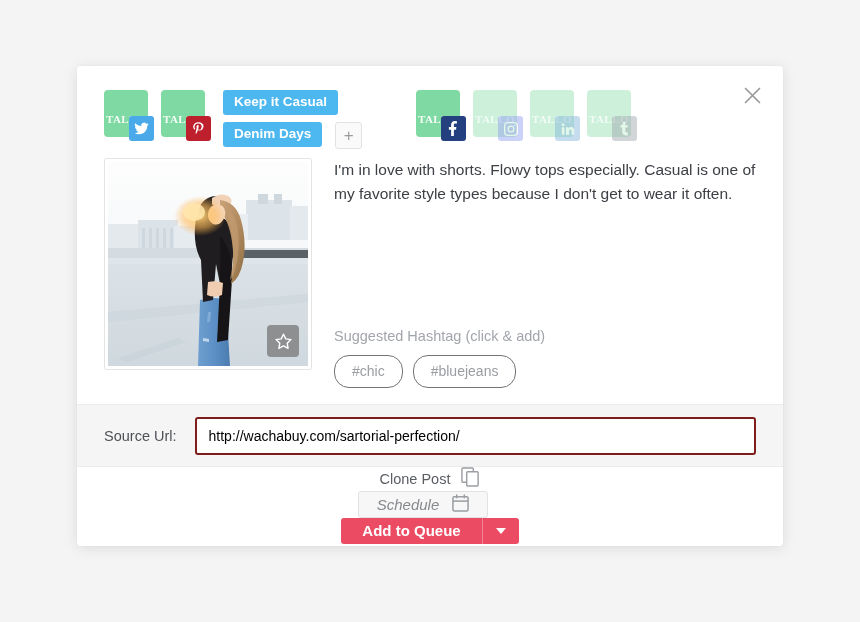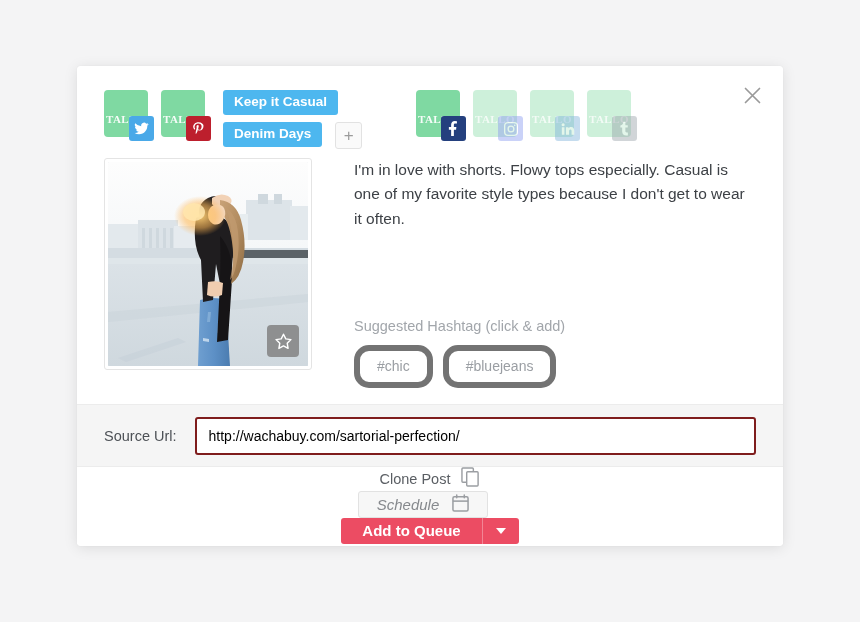--- a/index.html
+++ b/index.html
@@ -133,21 +133,20 @@
     cursor: pointer;
     line-height: 1;
     align-self: flex-end;
   }
 
   
   .body {
     display: flex;
     padding: 0 27px 0 27px;
     height: 246px;
-    gap: 20px;
   }
 
   .media {
     position: relative;
     width: 208px;
     height: 212px;
     border: 1px solid #e4e4e4;
     border-radius: 3px;
     background: #ffffff;
     padding: 3px;
@@ -192,21 +191,21 @@
     color: #a2a6ab;
     margin-top: auto;
     margin-bottom: 11px;
   }
   .hashtags {
     display: flex;
     gap: 10px;
     margin-bottom: 16px;
   }
   .hashtag {
-    border: 6px solid #737373;
+    border: 1px solid #737373;
     border-radius: 15px;
     padding: 7px 17px 8px;
     font-size: 14px;
     color: #9a9ea3;
     background: #fff;
     cursor: pointer;
     white-space: nowrap;
   }
 
   

